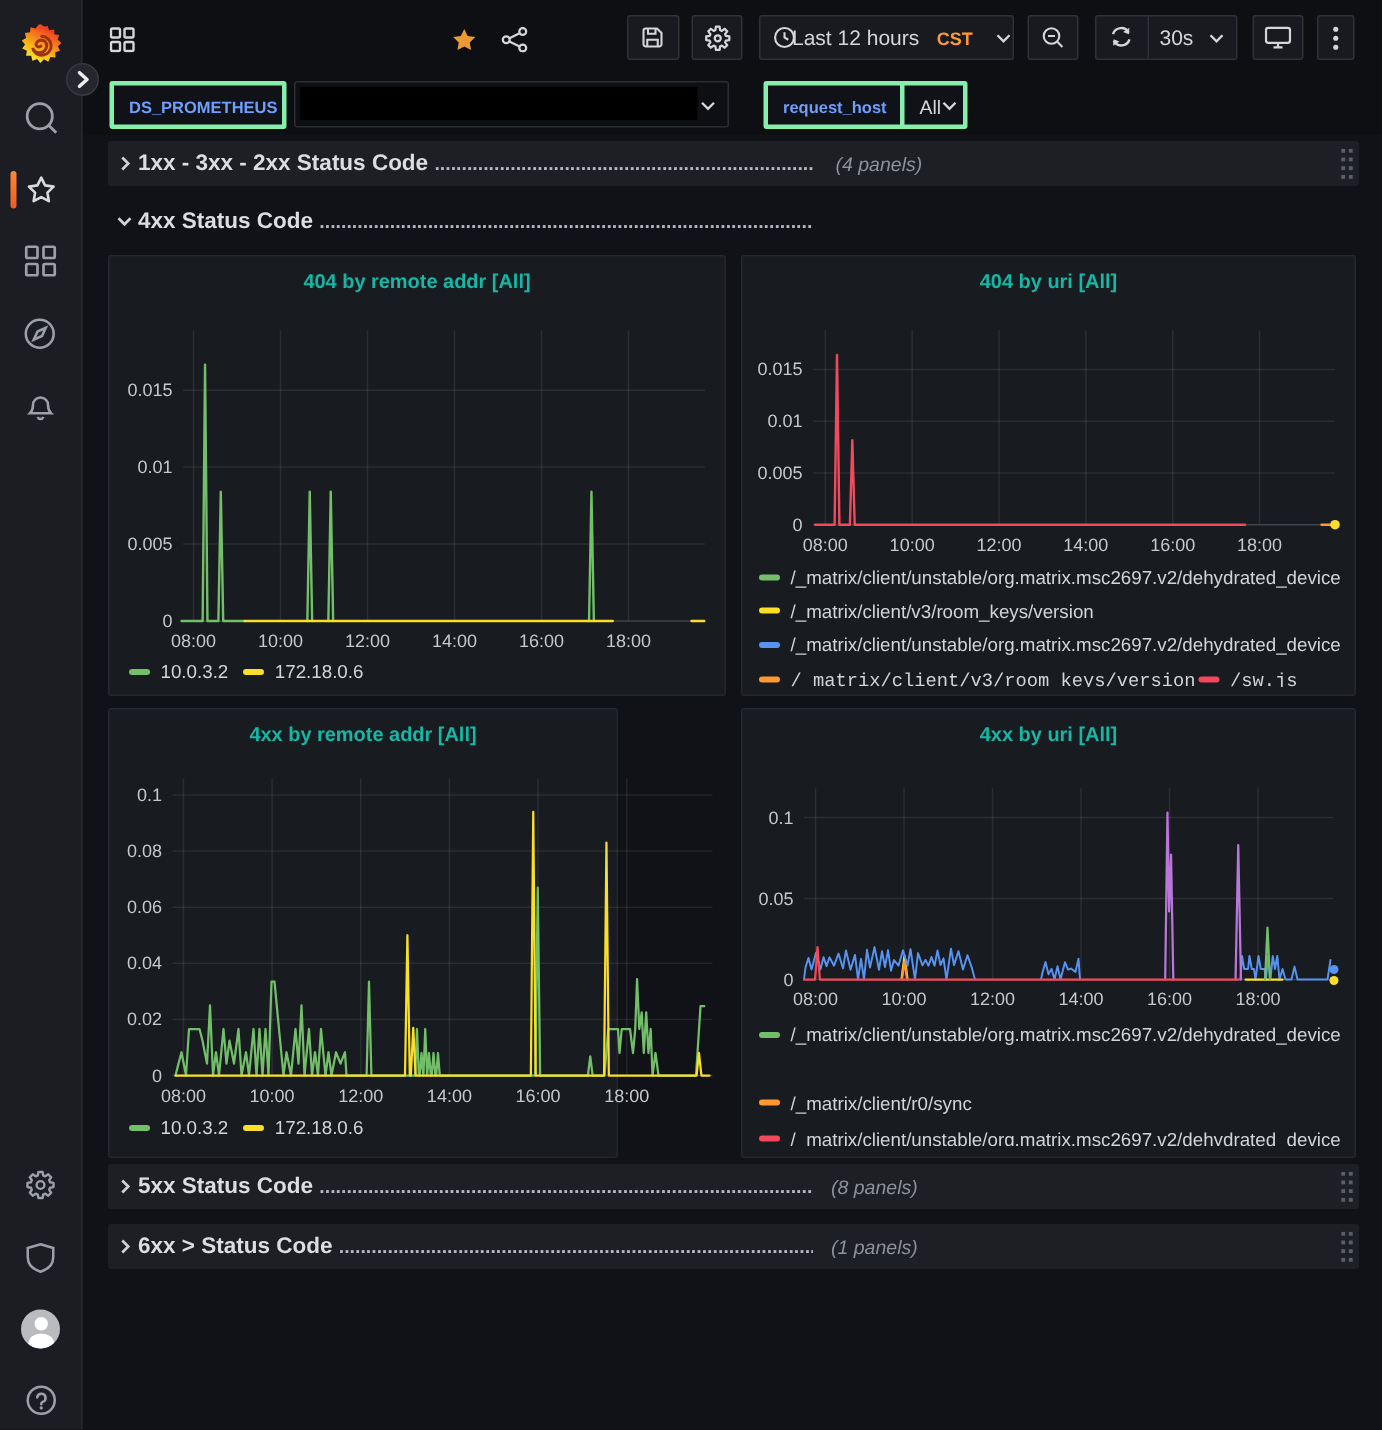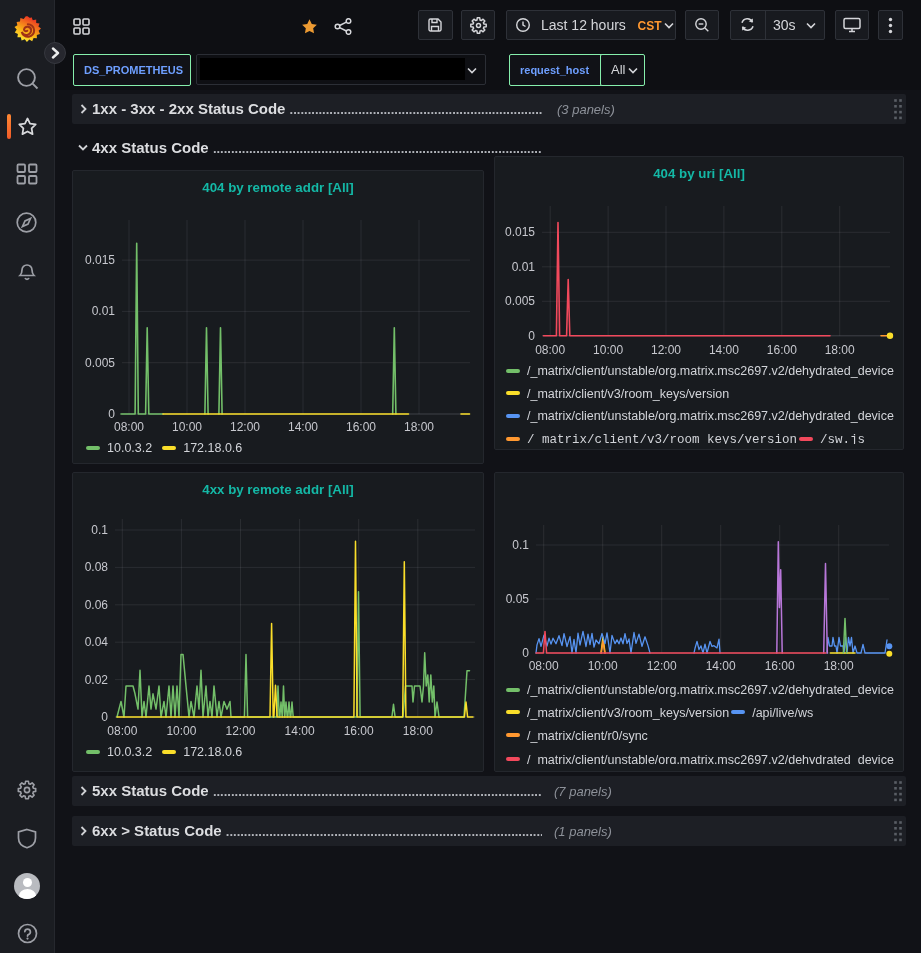--- a/index.html
+++ b/index.html
@@ -3,21 +3,21 @@
 <style>
 * { margin:0; padding:0; box-sizing:border-box; }
 html,body { width:921px; height:953px; background:#111217; overflow:hidden;
   font-family:"Liberation Sans", sans-serif; }
 #page { position:relative; width:921px; height:953px; }
 .abs { position:absolute; }
 .ic { position:absolute; }
 #topbar { position:absolute; left:55px; top:0; width:866px; height:90px; background:#0e0f13; }
 #side { position:absolute; left:0; top:0; width:55px; height:953px; background:#1b1d22; border-right:1px solid #26282e; }
 .navbtn { position:absolute; top:10px; height:30px; background:#181a1f; border:1px solid #2e3138; border-radius:2px; }
-.vlabel { position:absolute; top:54px; height:32px; background:#111217; border:1px solid #86efac; border-radius:2px;
+.vlabel { position:absolute; top:54px; height:32px; background:#111217; border:3px solid #86efac; border-radius:2px;
   color:#6e9fff; font-size:11px; font-weight:bold; line-height:30px; padding:0 10px; }
 .band { position:absolute; left:72px; width:834px; height:30px; background:#1d1f25; border-radius:2px; }
 .rowtitle { color:#dcdde0; font-size:15px; font-weight:bold; white-space:nowrap; }
 .dots { color:#b4b7bd; font-weight:bold; letter-spacing:0; font-size:13px; }
 .pcount { position:absolute; color:#8d9199; font-size:13px; font-style:italic; }
 .panel { position:absolute; background:#181b1f; border:1px solid #24272d; border-radius:2px; }
 .ptitle { position:absolute; width:100%; text-align:center; top:9px; color:#14b8a6; font-size:13.3px; font-weight:bold; }
 .pill { display:inline-block; width:14px; height:4px; border-radius:2px; vertical-align:middle; margin-right:7px; margin-bottom:2px; }
 .lrow { position:absolute; white-space:nowrap; font-size:12.5px; color:#d2d4d9; }
 </style></head><body>
@@ -58,21 +58,21 @@
         <circle cx="9.5" cy="9.5" r="2.0"></circle>
       </g>
     </svg>
     <div class="navbtn" style="left:506px;width:170px"></div>
     <svg class="ic" style="left:515px;top:17px" width="16" height="16" viewBox="0 0 16 16">
       <g fill="none" stroke="#d5d6da" stroke-width="1.4">
         <circle cx="8" cy="8" r="6.3"></circle>
         <path d="M8 4.5 V8 L10.5 9.5"></path>
       </g>
     </svg>
-    <div class="abs" style="left:541px;top:17px;font-size:14px;color:#d5d6da;">Last 12 hours &nbsp;&nbsp;<span style="color:#ff9830;font-weight:bold;font-size:12px">CST</span></div>
+    <div class="abs" style="left:528px;top:17px;font-size:14px;color:#d5d6da;">Last 12 hours &nbsp;&nbsp;<span style="color:#ff9830;font-weight:bold;font-size:12px">CST</span></div>
     <svg class="ic" style="left:664px;top:22px" width="10" height="7" viewBox="0 0 10 7">
       <path d="M1 1.5 L5 5.5 L9 1.5" fill="none" stroke="#d5d6da" stroke-width="1.6"></path>
     </svg>
     <div class="navbtn" style="left:685px;width:34px"></div>
     <svg class="ic" style="left:694px;top:17px" width="16" height="16" viewBox="0 0 16 16">
       <g fill="none" stroke="#d5d6da" stroke-width="1.4">
         <circle cx="7" cy="7" r="5.2"></circle>
         <line x1="11" y1="11" x2="14.3" y2="14.3"></line>
         <line x1="4.7" y1="7" x2="9.3" y2="7"></line>
       </g>
@@ -180,21 +180,21 @@
     <svg class="ic" style="left:17px;top:923px" width="21" height="21" viewBox="0 0 21 21">
       <circle cx="10.5" cy="10.5" r="9" fill="none" stroke="#9d9fa6" stroke-width="1.7"></circle>
       <path d="M7.8 8.6 a2.8 2.8 0 1 1 3.6 3.0 c-.7.3-.9.7-.9 1.5" fill="none" stroke="#9d9fa6" stroke-width="1.7" stroke-linecap="round"></path>
       <circle cx="10.5" cy="15.6" r="1.1" fill="#9d9fa6"></circle>
     </svg>
     <div class="band" style="top:94px;"></div>
     <svg class="ic" style="left:80px;top:104px" width="7" height="10" viewBox="0 0 7 10">
       <path d="M1.5 1 L5.5 5 L1.5 9" fill="none" stroke="#d0d1d5" stroke-width="1.8"></path>
     </svg>
     <div class="abs rowtitle" style="left:92px;top:100px;width:450px;overflow:hidden;">1xx - 3xx - 2xx Status Code <span class="dots">..............................................................................................................</span></div>
-    <div class="pcount" style="left:557px;top:102px;">(3 panels)</div>
+    <div class="pcount" style="left:557px;top:102px;">(4 panels)</div>
     <svg class="ic" style="left:894px;top:99px" width="12" height="22" viewBox="0 0 12 22">
       <rect x="0.2" y="0.2" width="2.6" height="2.6" fill="#5a5e65"></rect>
       <rect x="5.2" y="0.2" width="2.6" height="2.6" fill="#5a5e65"></rect>
       <rect x="0.2" y="6.0" width="2.6" height="2.6" fill="#5a5e65"></rect>
       <rect x="5.2" y="6.0" width="2.6" height="2.6" fill="#5a5e65"></rect>
       <rect x="0.2" y="11.799999999999999" width="2.6" height="2.6" fill="#5a5e65"></rect>
       <rect x="5.2" y="11.799999999999999" width="2.6" height="2.6" fill="#5a5e65"></rect>
       <rect x="0.2" y="17.599999999999998" width="2.6" height="2.6" fill="#5a5e65"></rect>
       <rect x="5.2" y="17.599999999999998" width="2.6" height="2.6" fill="#5a5e65"></rect>
     </svg>
@@ -223,21 +223,21 @@
         <text x="230.0" y="260" text-anchor="middle" font-size="12" fill="#c7c8ce">14:00</text>
         <text x="288.0" y="260" text-anchor="middle" font-size="12" fill="#c7c8ce">16:00</text>
         <text x="346.0" y="260" text-anchor="middle" font-size="12" fill="#c7c8ce">18:00</text>
         <polyline points="48.0,243.0 62.1,243.0 63.7,72.2 65.3,243.0 72.6,243.0 74.2,156.8 75.8,243.0 90.0,243.0" fill="none" stroke="#73bf69" stroke-width="1.6" stroke-opacity="1.0" stroke-linejoin="round" stroke-linecap="round"></polyline>
         <polyline points="131.9,243.0 133.5,156.8 135.1,243.0" fill="none" stroke="#73bf69" stroke-width="1.6" stroke-opacity="1.0" stroke-linejoin="round" stroke-linecap="round"></polyline>
         <polyline points="145.9,243.0 147.5,156.8 149.1,243.0" fill="none" stroke="#73bf69" stroke-width="1.6" stroke-opacity="1.0" stroke-linejoin="round" stroke-linecap="round"></polyline>
         <polyline points="319.7,243.0 321.3,156.8 322.9,243.0" fill="none" stroke="#73bf69" stroke-width="1.6" stroke-opacity="1.0" stroke-linejoin="round" stroke-linecap="round"></polyline>
         <polyline points="90.0,243.0 335.5,243.0" fill="none" stroke="#fade2a" stroke-width="1.6" stroke-opacity="1.0" stroke-linejoin="round" stroke-linecap="round"></polyline>
         <polyline points="388.0,243.0 396.5,243.0" fill="none" stroke="#fade2a" stroke-width="1.6" stroke-opacity="1.0" stroke-linejoin="round" stroke-linecap="round"></polyline>
       </svg><div class="lrow" style="left:13px;top:270px;"><span class="pill" style="background:#73bf69"></span>10.0.3.2<span class="pill" style="background:#fade2a;margin-left:10px"></span>172.18.0.6</div></div>
-    <div class="panel" style="left:494px;top:156px;width:410px;height:294px;overflow:hidden;"><div class="ptitle">404 by uri [All]</div><svg width="410" height="294" viewBox="0 0 410 294">
+    <div class="panel" style="left:494px;top:170px;width:410px;height:294px;overflow:hidden;"><div class="ptitle">404 by uri [All]</div><svg width="410" height="294" viewBox="0 0 410 294">
         <line x1="47" y1="144.3" x2="395" y2="144.3" stroke="rgba(204,204,220,0.10)" stroke-width="1"></line>
         <line x1="47" y1="109.8" x2="395" y2="109.8" stroke="rgba(204,204,220,0.10)" stroke-width="1"></line>
         <line x1="47" y1="75.3" x2="395" y2="75.3" stroke="rgba(204,204,220,0.10)" stroke-width="1"></line>
         <line x1="47" y1="178.8" x2="395" y2="178.8" stroke="rgba(204,204,220,0.22)" stroke-width="1"></line>
         <line x1="55.2" y1="49" x2="55.2" y2="178.8" stroke="rgba(204,204,220,0.10)" stroke-width="1"></line>
         <line x1="113.1" y1="49" x2="113.1" y2="178.8" stroke="rgba(204,204,220,0.10)" stroke-width="1"></line>
         <line x1="171.0" y1="49" x2="171.0" y2="178.8" stroke="rgba(204,204,220,0.10)" stroke-width="1"></line>
         <line x1="228.9" y1="49" x2="228.9" y2="178.8" stroke="rgba(204,204,220,0.10)" stroke-width="1"></line>
         <line x1="286.8" y1="49" x2="286.8" y2="178.8" stroke="rgba(204,204,220,0.10)" stroke-width="1"></line>
         <line x1="344.7" y1="49" x2="344.7" y2="178.8" stroke="rgba(204,204,220,0.10)" stroke-width="1"></line>
@@ -253,21 +253,21 @@
         <text x="344.7" y="196.5" text-anchor="middle" font-size="12" fill="#c7c8ce">18:00</text>
         <polyline points="48.5,178.8 61.4,178.8 63.0,65.6 64.6,178.8 68.0,178.8 71.6,178.8 73.2,122.5 74.8,178.8 80.0,178.8 335.0,178.8" fill="none" stroke="#f2495c" stroke-width="1.6" stroke-opacity="1.0" stroke-linejoin="round" stroke-linecap="round"></polyline>
         <polyline points="386.0,178.8 393.0,178.8" fill="none" stroke="#ff9830" stroke-width="1.6" stroke-opacity="1.0" stroke-linejoin="round" stroke-linecap="round"></polyline>
         <circle cx="395" cy="178.8" r="3.2" fill="#fade2a"></circle>
       </svg><div style="position:absolute;left:0;top:0;width:100%;height:287px;overflow:hidden;">
         <div class="lrow" style="left:11px;top:207px;"><span class="pill" style="background:#73bf69"></span>/_matrix/client/unstable/org.matrix.msc2697.v2/dehydrated_device</div>
         <div class="lrow" style="left:11px;top:229.5px;"><span class="pill" style="background:#fade2a"></span>/_matrix/client/v3/room_keys/version</div>
         <div class="lrow" style="left:11px;top:252px;"><span class="pill" style="background:#5794f2"></span>/_matrix/client/unstable/org.matrix.msc2697.v2/dehydrated_device</div>
         <div class="lrow" style="left:11px;top:276px;font-family:Liberation Mono, monospace;"><span class="pill" style="background:#ff9830"></span>/_matrix/client/v3/room_keys/version<span class="pill" style="background:#f2495c;margin-left:2px"></span>/sw.js</div>
       </div></div>
-    <div class="panel" style="left:72px;top:472px;width:412px;height:300px;"><div class="ptitle">4xx by remote addr [All]</div><svg width="412" height="300" viewBox="0 0 412 300">
+    <div class="panel" style="left:72px;top:472px;width:340px;height:300px;"><div class="ptitle">4xx by remote addr [All]</div><svg width="412" height="300" viewBox="0 0 412 300">
         <line x1="42" y1="206.6" x2="402" y2="206.6" stroke="rgba(204,204,220,0.10)" stroke-width="1"></line>
         <line x1="42" y1="169.2" x2="402" y2="169.2" stroke="rgba(204,204,220,0.10)" stroke-width="1"></line>
         <line x1="42" y1="131.8" x2="402" y2="131.8" stroke="rgba(204,204,220,0.10)" stroke-width="1"></line>
         <line x1="42" y1="94.4" x2="402" y2="94.4" stroke="rgba(204,204,220,0.10)" stroke-width="1"></line>
         <line x1="42" y1="57.0" x2="402" y2="57.0" stroke="rgba(204,204,220,0.10)" stroke-width="1"></line>
         <line x1="42" y1="244.0" x2="402" y2="244.0" stroke="rgba(204,204,220,0.22)" stroke-width="1"></line>
         <line x1="49.3" y1="46" x2="49.3" y2="244.0" stroke="rgba(204,204,220,0.10)" stroke-width="1"></line>
         <line x1="108.4" y1="46" x2="108.4" y2="244.0" stroke="rgba(204,204,220,0.10)" stroke-width="1"></line>
         <line x1="167.5" y1="46" x2="167.5" y2="244.0" stroke="rgba(204,204,220,0.10)" stroke-width="1"></line>
         <line x1="226.6" y1="46" x2="226.6" y2="244.0" stroke="rgba(204,204,220,0.10)" stroke-width="1"></line>
@@ -281,21 +281,21 @@
         <text x="35" y="61.0" text-anchor="end" font-size="12" fill="#c7c8ce">0.1</text>
         <text x="49.3" y="261.5" text-anchor="middle" font-size="12" fill="#c7c8ce">08:00</text>
         <text x="108.4" y="261.5" text-anchor="middle" font-size="12" fill="#c7c8ce">10:00</text>
         <text x="167.5" y="261.5" text-anchor="middle" font-size="12" fill="#c7c8ce">12:00</text>
         <text x="226.6" y="261.5" text-anchor="middle" font-size="12" fill="#c7c8ce">14:00</text>
         <text x="285.7" y="261.5" text-anchor="middle" font-size="12" fill="#c7c8ce">16:00</text>
         <text x="344.8" y="261.5" text-anchor="middle" font-size="12" fill="#c7c8ce">18:00</text>
         <polyline points="44.0,244.0 46.0,236.1 48.0,228.5 51.0,244.0 53.0,213.0 55.0,213.0 57.0,213.0 60.0,213.0 62.0,220.8 65.0,236.1 67.0,197.2 69.0,244.0 71.0,228.5 73.0,244.0 76.0,213.0 78.0,236.1 80.0,220.8 83.0,236.1 86.0,213.0 88.0,244.0 91.0,228.5 93.0,244.0 96.0,213.0 98.0,244.0 100.0,213.0 102.0,244.0 104.0,213.0 106.0,244.0 108.0,181.4 110.0,181.4 113.0,213.0 116.0,244.0 118.0,228.5 121.0,244.0 124.0,213.0 126.0,236.1 128.0,197.2 130.0,244.0 133.0,213.0 135.0,244.0 137.0,228.5 139.0,244.0 141.0,213.0 144.0,244.0 146.0,228.5 148.0,244.0 151.0,228.5 154.0,236.1 157.0,228.5 158.0,244.0 171.0,244.0 171.4,244.0 173.0,181.4 174.6,244.0 176.0,244.0 202.0,244.0 203.8,244.0 205.0,213.0 206.2,244.0 206.8,244.0 208.0,229.0 209.2,244.0 209.3,244.0 210.5,213.0 211.7,244.0 211.8,244.0 213.0,229.0 214.2,244.0 214.8,244.0 216.0,229.0 217.2,244.0 217.8,244.0 219.0,229.0 220.2,244.0 222.0,244.0 281.0,244.0 283.9,244.0 285.5,118.7 287.1,244.0 318.9,244.0 320.5,231.3 322.1,244.0 324.0,244.0 330.0,244.0 332.5,213.0 339.0,213.0 340.0,229.0 341.5,213.0 347.0,213.0 349.0,229.0 350.5,213.0 351.7,179.7 353.2,213.0 354.8,201.9 356.2,229.0 357.8,201.9 359.3,229.0 360.8,213.0 362.0,244.0 364.0,229.0 366.0,244.0 389.0,244.0 391.0,244.0 394.0,197.8 396.5,197.8" fill="none" stroke="#73bf69" stroke-width="1.5" stroke-opacity="1.0" stroke-linejoin="round" stroke-linecap="round"></polyline>
         <polyline points="44.0,244.0 197.0,244.0 198.6,150.5 200.2,244.0 200.9,244.0 202.5,212.2 204.1,244.0 280.9,244.0 282.5,68.2 284.1,244.0 329.7,244.0 331.3,88.8 332.9,244.0 391.4,244.0 393.0,229.0 394.6,244.0 400.0,244.0" fill="none" stroke="#fade2a" stroke-width="1.5" stroke-opacity="1.0" stroke-linejoin="round" stroke-linecap="round"></polyline>
       </svg><div class="lrow" style="left:13px;top:272px;"><span class="pill" style="background:#73bf69"></span>10.0.3.2<span class="pill" style="background:#fade2a;margin-left:10px"></span>172.18.0.6</div></div>
-    <div class="panel" style="left:494px;top:472px;width:410px;height:300px;overflow:hidden;"><svg width="410" height="300" viewBox="0 0 410 300">
+    <div class="panel" style="left:494px;top:472px;width:410px;height:300px;overflow:hidden;"><div class="ptitle">4xx by uri [All]</div><svg width="410" height="300" viewBox="0 0 410 300">
         <line x1="41" y1="126.0" x2="394" y2="126.0" stroke="rgba(204,204,220,0.10)" stroke-width="1"></line>
         <line x1="41" y1="72.0" x2="394" y2="72.0" stroke="rgba(204,204,220,0.10)" stroke-width="1"></line>
         <line x1="41" y1="180.0" x2="394" y2="180.0" stroke="rgba(204,204,220,0.22)" stroke-width="1"></line>
         <line x1="48.7" y1="52" x2="48.7" y2="180.0" stroke="rgba(204,204,220,0.10)" stroke-width="1"></line>
         <line x1="107.7" y1="52" x2="107.7" y2="180.0" stroke="rgba(204,204,220,0.10)" stroke-width="1"></line>
         <line x1="166.7" y1="52" x2="166.7" y2="180.0" stroke="rgba(204,204,220,0.10)" stroke-width="1"></line>
         <line x1="225.7" y1="52" x2="225.7" y2="180.0" stroke="rgba(204,204,220,0.10)" stroke-width="1"></line>
         <line x1="284.7" y1="52" x2="284.7" y2="180.0" stroke="rgba(204,204,220,0.10)" stroke-width="1"></line>
         <line x1="343.7" y1="52" x2="343.7" y2="180.0" stroke="rgba(204,204,220,0.10)" stroke-width="1"></line>
         <text x="34" y="184.0" text-anchor="end" font-size="12" fill="#c7c8ce">0</text>
@@ -314,30 +314,29 @@
         <polyline points="332.0,180.0 333.0,164.3 334.5,173.0 337.0,173.0 338.0,164.3 339.5,173.0 341.0,173.0 342.0,180.0 344.0,164.3 345.5,173.0 348.0,173.0 349.0,180.0 350.5,164.3 352.0,180.0 353.5,164.3 355.0,173.0 356.5,164.3 358.0,180.0 360.0,173.0 362.0,180.0 366.0,180.0 368.0,171.4 370.0,180.0 390.0,180.0 392.0,167.0" fill="none" stroke="#5794f2" stroke-width="1.3" stroke-opacity="1.0" stroke-linejoin="round" stroke-linecap="round"></polyline>
         <polyline points="335.4,180.0 360.0,180.0" fill="none" stroke="#fade2a" stroke-width="1.5" stroke-opacity="1.0" stroke-linejoin="round" stroke-linecap="round"></polyline>
         <polyline points="348.4,180.0 350.0,145.4 351.6,180.0" fill="none" stroke="#73bf69" stroke-width="1.5" stroke-opacity="1.0" stroke-linejoin="round" stroke-linecap="round"></polyline>
         <polyline points="281.8,180.0 283.3,68.8 284.4,134.6 285.7,96.8 287.2,180.0" fill="none" stroke="#b877d9" stroke-width="1.5" stroke-opacity="1.0" stroke-linejoin="round" stroke-linecap="round"></polyline>
         <polyline points="328.7,180.0 330.5,90.4 332.3,180.0" fill="none" stroke="#b877d9" stroke-width="1.5" stroke-opacity="1.0" stroke-linejoin="round" stroke-linecap="round"></polyline>
         <polyline points="41.0,180.0 48.4,180.0 50.0,158.4 51.6,180.0 54.0,180.0 331.0,180.0" fill="none" stroke="#f2495c" stroke-width="1.5" stroke-opacity="1.0" stroke-linejoin="round" stroke-linecap="round"></polyline>
         <circle cx="394.3" cy="173.3" r="3.0" fill="#5794f2"></circle>
         <circle cx="394.3" cy="180.7" r="3.0" fill="#fade2a"></circle>
       </svg><div style="position:absolute;left:0;top:0;width:100%;height:291px;overflow:hidden;">
         <div class="lrow" style="left:11px;top:210px;"><span class="pill" style="background:#73bf69"></span>/_matrix/client/unstable/org.matrix.msc2697.v2/dehydrated_device</div>
-        <div class="lrow" style="left:11px;top:232.5px;"><span class="pill" style="background:#fade2a"></span>/_matrix/client/v3/room_keys/version<span class="pill" style="background:#5794f2;margin-left:2px"></span>/api/live/ws</div>
         <div class="lrow" style="left:11px;top:255.5px;"><span class="pill" style="background:#ff9830"></span>/_matrix/client/r0/sync</div>
         <div class="lrow" style="left:11px;top:279.5px;"><span class="pill" style="background:#f2495c"></span>/_matrix/client/unstable/org.matrix.msc2697.v2/dehydrated_device</div>
       </div></div>
     <div class="band" style="top:776px;"></div>
     <svg class="ic" style="left:80px;top:786px" width="7" height="10" viewBox="0 0 7 10">
       <path d="M1.5 1 L5.5 5 L1.5 9" fill="none" stroke="#d0d1d5" stroke-width="1.8"></path>
     </svg>
     <div class="abs rowtitle" style="left:92px;top:782px;width:450px;overflow:hidden;">5xx Status Code <span class="dots">..............................................................................................................</span></div>
-    <div class="pcount" style="left:554px;top:784px;">(7 panels)</div>
+    <div class="pcount" style="left:554px;top:784px;">(8 panels)</div>
     <svg class="ic" style="left:894px;top:781px" width="12" height="22" viewBox="0 0 12 22">
       <rect x="0.2" y="0.2" width="2.6" height="2.6" fill="#5a5e65"></rect>
       <rect x="5.2" y="0.2" width="2.6" height="2.6" fill="#5a5e65"></rect>
       <rect x="0.2" y="6.0" width="2.6" height="2.6" fill="#5a5e65"></rect>
       <rect x="5.2" y="6.0" width="2.6" height="2.6" fill="#5a5e65"></rect>
       <rect x="0.2" y="11.799999999999999" width="2.6" height="2.6" fill="#5a5e65"></rect>
       <rect x="5.2" y="11.799999999999999" width="2.6" height="2.6" fill="#5a5e65"></rect>
       <rect x="0.2" y="17.599999999999998" width="2.6" height="2.6" fill="#5a5e65"></rect>
       <rect x="5.2" y="17.599999999999998" width="2.6" height="2.6" fill="#5a5e65"></rect>
     </svg>

